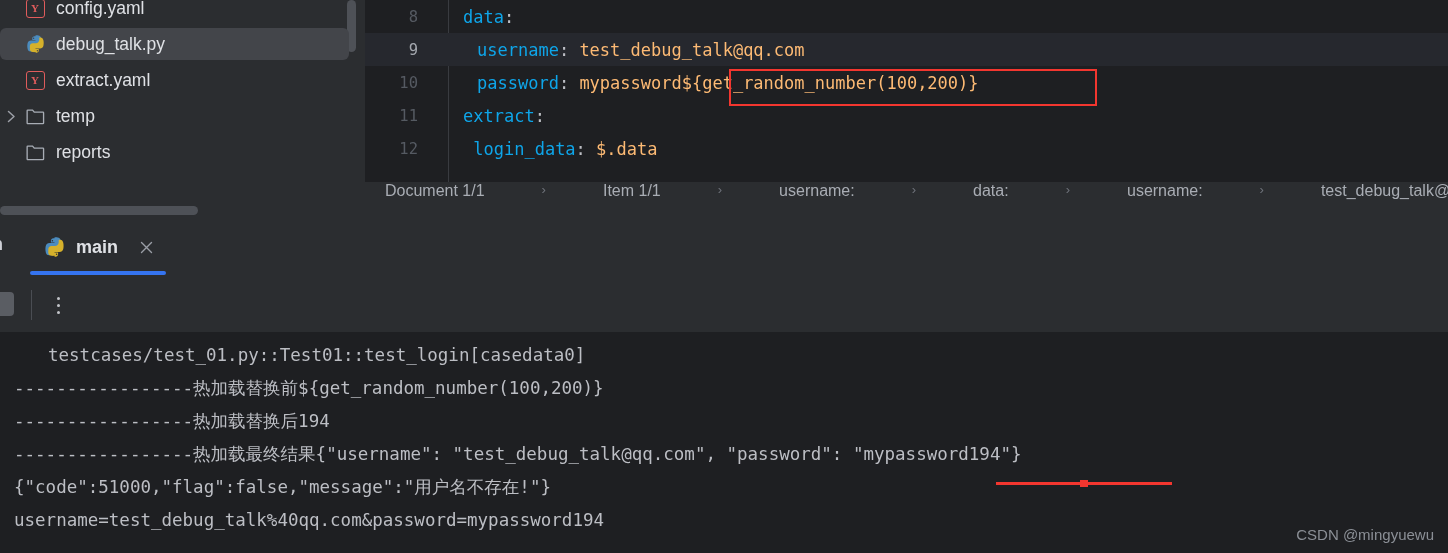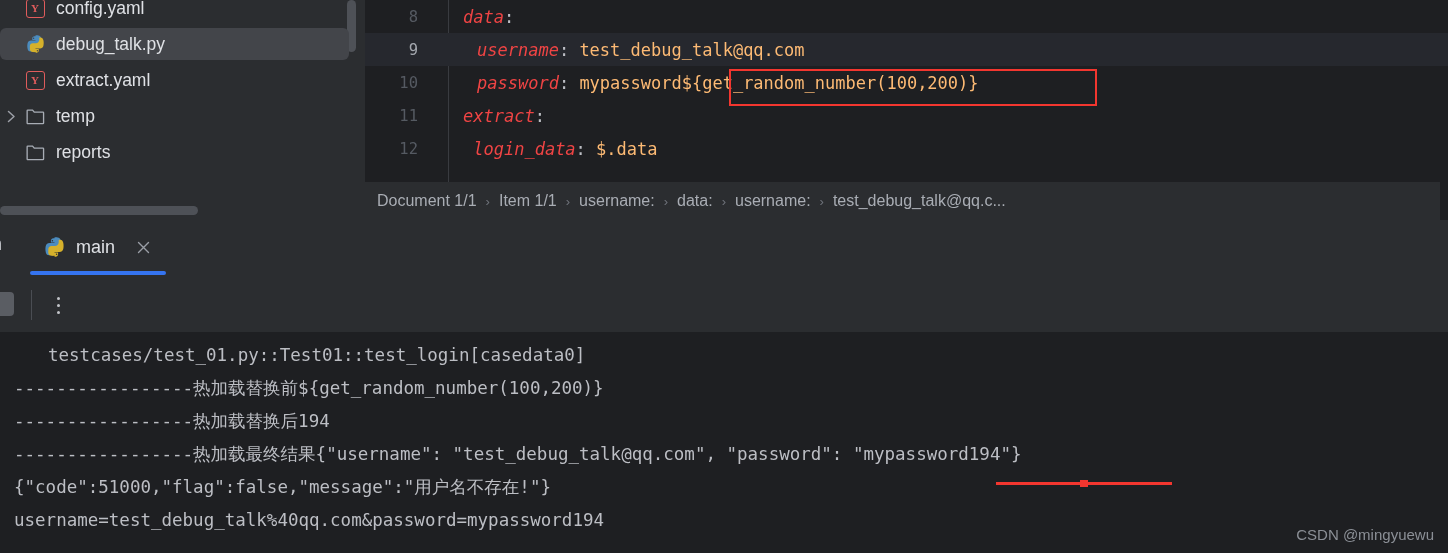--- a/index.html
+++ b/index.html
@@ -153,51 +153,51 @@
     color: #555a62;
     font-size: 15.5px;
     padding-right: 15px;
     box-sizing: border-box;
   }
   .code-line.current .lineno { color: #a3a7ae; }
   .code-text {
     padding-left: 30px;
     color: #bcbec4;
   }
-  .k-key { color: #ef4444; font-style: italic; }
+  .k-key { color: #0ea5e9; }
   .k-val { color: #fdba74; }
 
   
   .red-box {
     position: absolute;
     left: 364px;
     top: 69px;
     width: 368px;
     height: 37px;
     border: 2.5px solid #f3362f;
     box-sizing: border-box;
     z-index: 5;
     pointer-events: none;
   }
 
   
   .breadcrumb {
     position: absolute;
-    left: 357px;
+    left: 365px;
     top: 182px;
     width: 1083px;
     height: 38px;
     background: #2b2d30;
     display: flex;
-    align-items: center;
     padding-left: 20px;
     box-sizing: border-box;
     font-size: 16px;
     color: #9ca0a8;
     white-space: nowrap;
+    gap: 48px;
   }
   .crumb { color: #a9adb4; }
   .crumb-sep {
     color: #6e727a;
     margin: 0 9px;
     font-size: 13px;
   }
 
   
   .run-panel {
@@ -207,20 +207,21 @@
     height: 333px;
     background: #1e1f22;
   }
   .runtabs {
     position: absolute;
     left: 0; top: 0;
     width: 1448px;
     height: 57px;
     background: #2b2d30;
     border-bottom: 1px solid #1e1f22;
+    font-weight: bold;
   }
   .runtab-partial {
     position: absolute;
     left: -8px; top: 14px;
     font-size: 18px;
     color: #ced0d6;
     font-family: "Liberation Sans", sans-serif;
   }
   .runtab {
     position: absolute;

